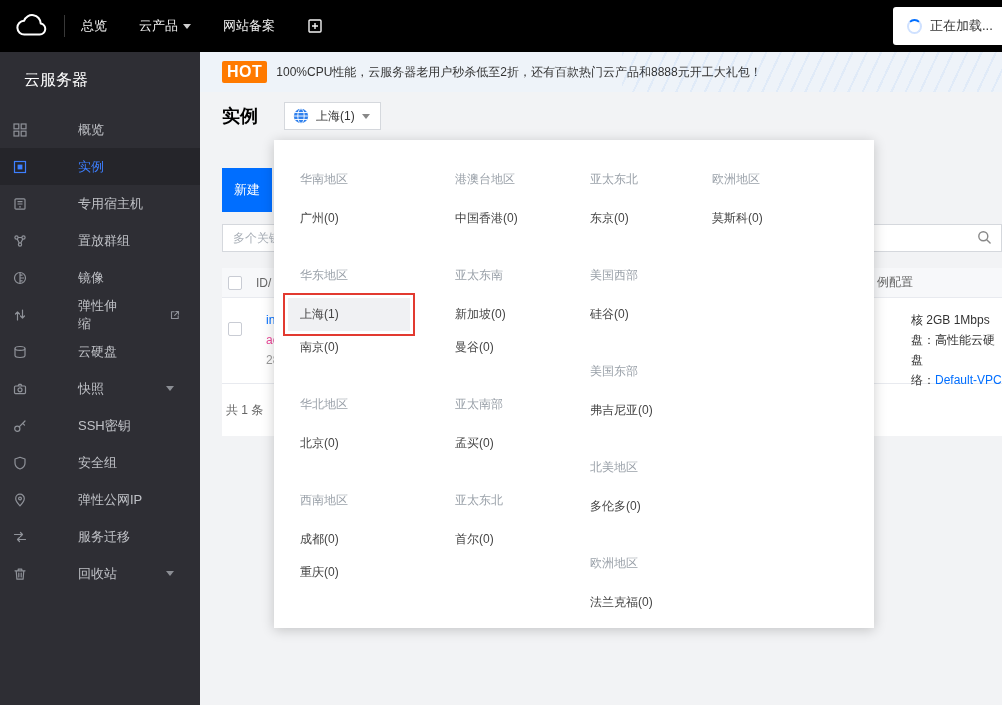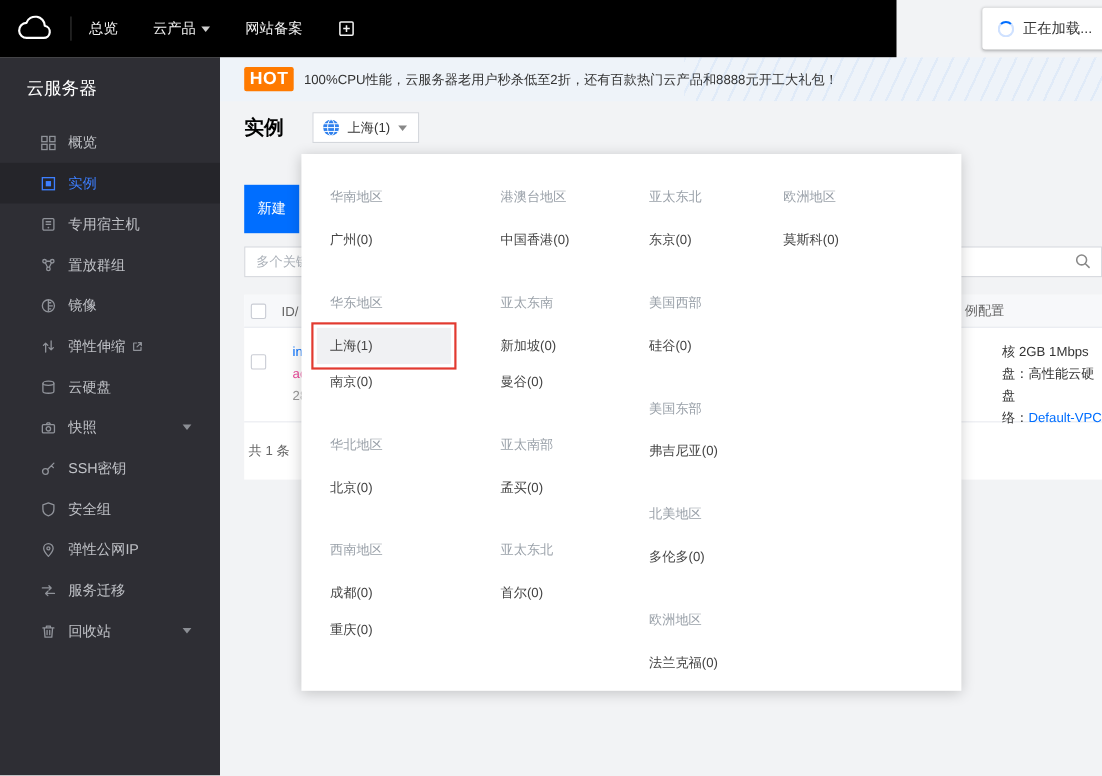--- a/index.html
+++ b/index.html
@@ -3,35 +3,35 @@
 <meta charset="utf-8">
 <style>
   * { box-sizing: border-box; margin: 0; padding: 0; }
   html,body { width:1002px; height:705px; overflow:hidden; }
   body {
     font-family:"Liberation Sans","DejaVu Sans",sans-serif;
     background:#f2f3f5; position:relative; font-size:12px; color:#333;
   }
 
   
-  .topbar { position:absolute; top:0; left:0; width:815px; height:52px; background:#000; display:flex; align-items:center; z-index:60; }
+  .topbar { position:absolute; top:0; left:0; width:1002px; height:52px; background:#000; display:flex; align-items:center; z-index:60; }
   .logo-box { width:64px; display:flex; justify-content:center; align-items:center; cursor:pointer; }
   .topbar-sep { width:1px; height:22px; background:rgba(255,255,255,.22); }
   .topnav { display:flex; align-items:center; height:100%; }
   .topnav-item { display:flex; align-items:center; gap:5px; color:#f2f2f2; font-size:13px; padding:0 16px; height:100%; cursor:pointer; }
   .caret { width:0; height:0; border-left:4px solid transparent; border-right:4px solid transparent; border-top:5px solid #cfcfcf; }
   .loading-pill { position:absolute; left:893px; top:7px; height:38px; width:160px; background:#fff; border-radius:3px; display:flex; align-items:center; padding:0 14px; box-shadow:0 1px 3px rgba(0,0,0,.3); }
   .spinner { width:15px; height:15px; border-radius:50%; border:2px solid #cfe1ff; border-top-color:#006eff; margin-right:8px; animation:spin 1s linear infinite; flex:0 0 auto; }
   @keyframes spin { to { transform:rotate(360deg); } }
   .loading-text { font-size:13px; color:#333; white-space:nowrap; }
 
   
   .sidebar { position:absolute; top:52px; left:0; width:200px; bottom:0; background:#2e2e34; z-index:10; }
   .sidebar-title { color:#fff; font-size:16px; padding:18px 24px 20px; }
-  .side-item { height:37px; display:flex; align-items:center; color:#bfc1c6; font-size:13px; padding-left:37px; padding-right:20px; cursor:pointer; }
+  .side-item { height:37px; display:flex; align-items:center; color:#bfc1c6; font-size:13px; padding-left:13px; padding-right:20px; cursor:pointer;gap:40px; }
   .side-item .icn { width:15px; height:15px; margin-right:10px; color:#8f9299; display:flex; align-items:center; flex:0 0 auto; }
   .side-item.active { color:#3d7fff; background:rgba(0,0,0,.18); }
   .side-item.active .icn { color:#3d7fff; }
   .side-caret { margin-left:auto; width:0; height:0; border-left:4px solid transparent; border-right:4px solid transparent; border-top:5px solid #8b8e94; margin-right:6px; }
   .ext-icn { margin-left:6px; color:#8f9299; display:flex; }
 
   
   .main { position:absolute; left:200px; top:52px; right:0; bottom:0; background:#f2f3f5; }
 
   .banner { height:40px; background:#eef3f9; display:flex; align-items:center; padding-left:22px; font-size:12px; color:#333; position:relative; overflow:hidden; cursor:pointer; }

